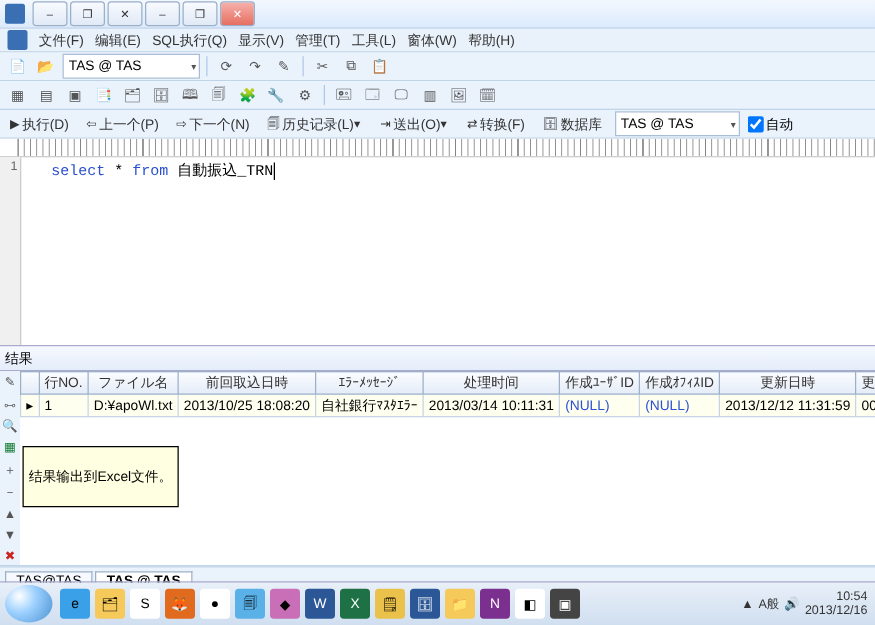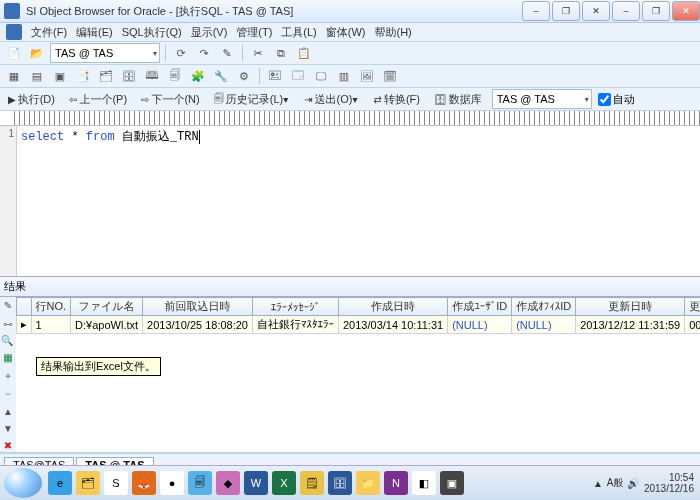--- a/index.html
+++ b/index.html
@@ -121,20 +121,21 @@
   border-right: 1px solid #ccc;
   text-align: right;
   padding: 2px 2px 0 0;
   font-size: 10px; color:#666;
 }
 .code {
   flex: 1;
   padding: 2px 4px;
   font-family: "Courier New", monospace;
   font-size: 12px;
+  margin-left: 20px;
 }
 .kw { color: #2a4fd0; }
 .txt { color: #000; }
 
 .resultsHeader {
   background: linear-gradient(#f6f9ff,#e4edfa);
   border-top: 1px solid #aac;
   border-bottom: 1px solid #aac;
   padding: 2px 4px;
   font-size: 11px;
@@ -178,24 +179,24 @@
 }
 table.data td {
   border: 1px solid #c8d4e4;
   padding: 1px 4px;
   background: #fffff0;
 }
 .nullval { color: #2a4fd0; }
 
 .tooltip {
   position: absolute;
-  left: 20px; top: 60px;
+  left: 2px; top: 60px;
   background: #ffffe1;
   border: 1px solid #000;
-  padding: 1px 4px;
+  padding: 16px 4px;
   font-size: 11px;
 }
 
 .bottomTabs {
   background: #eaf2fc;
   height: 18px;
   display: flex; align-items: flex-end;
   border-top: 1px solid #c0d4e8;
   padding-left: 4px;
 }
@@ -245,21 +246,20 @@
   padding-right: 6px;
   gap: 4px;
 }
 .clock { text-align: right; line-height: 1.1; }
 </style>
 </head>
 <body>
 
 <div class="titlebar">
   <div class="icon"></div>
-  <div class="title">SI Object Browser for Oracle - [执行SQL  - TAS @ TAS]</div>
   <div class="winbtns">
     <div class="winbtn">–</div>
     <div class="winbtn">❐</div>
     <div class="winbtn">✕</div>
     <div class="winbtn">–</div>
     <div class="winbtn">❐</div>
     <div class="winbtn close">✕</div>
   </div>
 </div>
 
@@ -375,21 +375,21 @@
   </div>
   <div class="grid">
     <table class="data">
       <tbody>
           <tr>
         <th></th>
         <th>行NO.</th>
         <th>ファイル名</th>
         <th>前回取込日時</th>
         <th>ｴﾗｰﾒｯｾｰｼﾞ</th>
-        <th>作成日時</th>
+        <th>处理时间</th>
         <th>作成ﾕｰｻﾞID</th>
         <th>作成ｵﾌｨｽID</th>
         <th>更新日時</th>
         <th>更新ｵﾌｨｽID</th>
 
       </tr>
       <tr>
         <td>▸</td>
         <td>1</td>
         <td>D:¥apoWl.txt</td>

